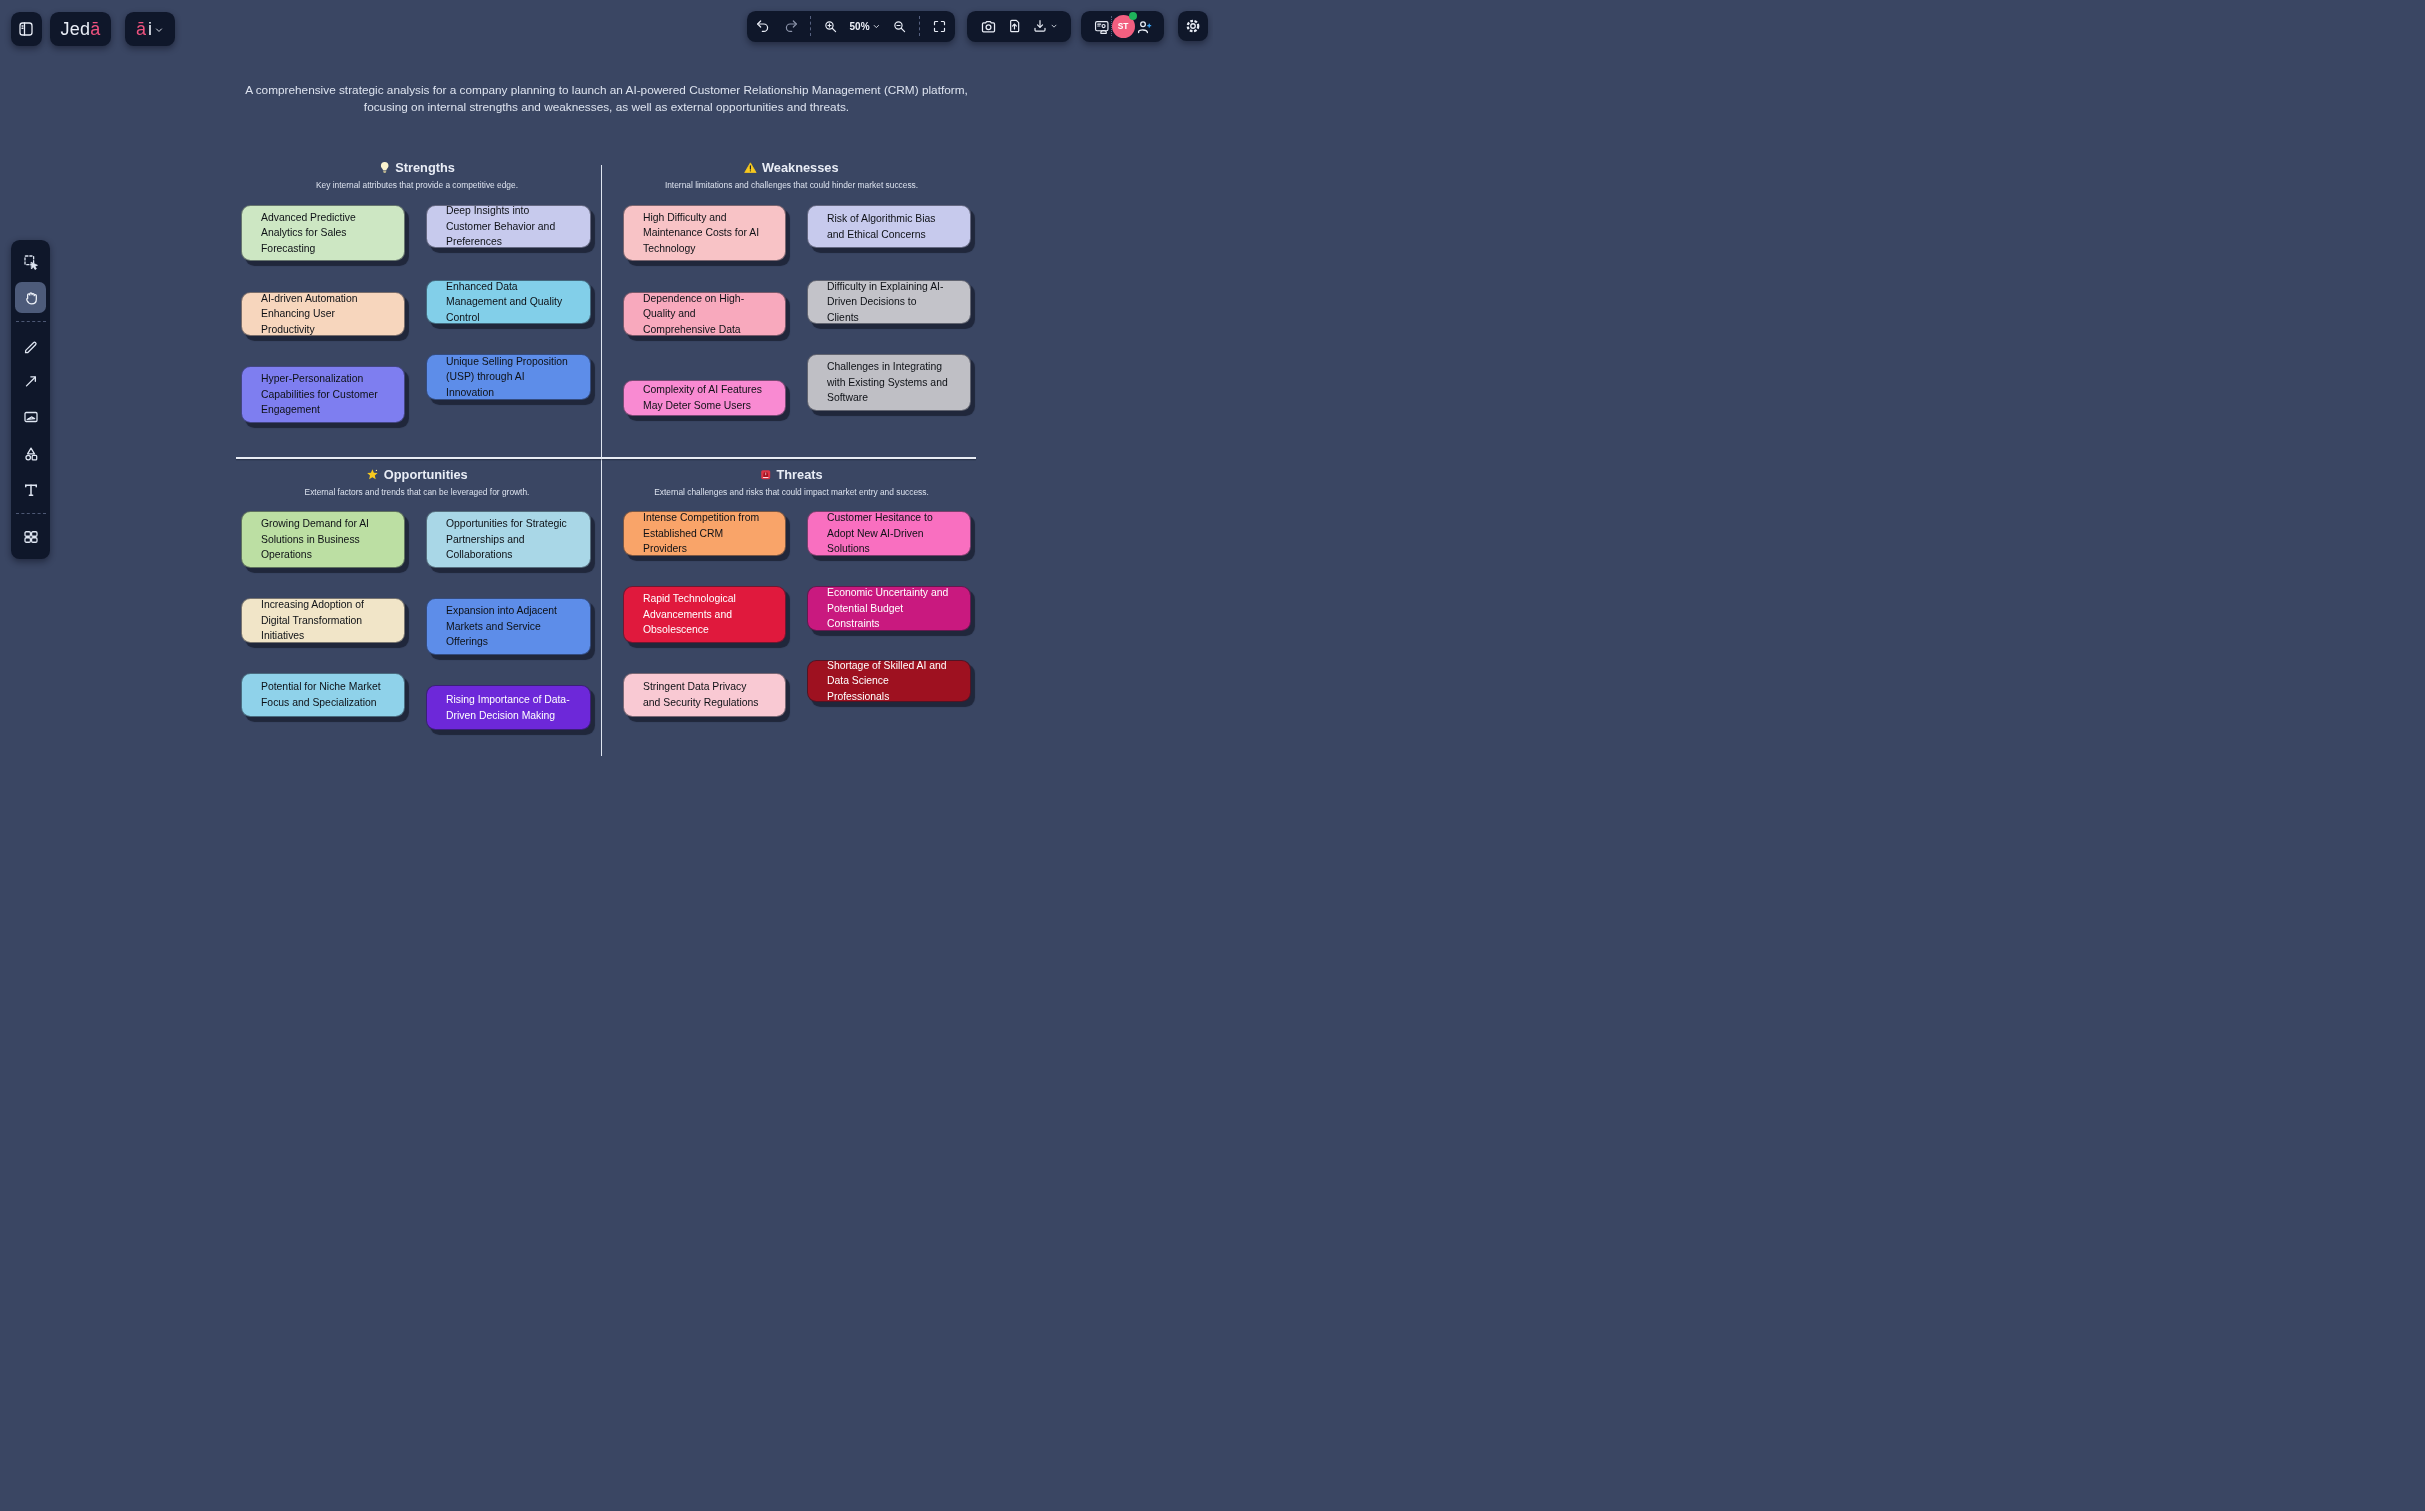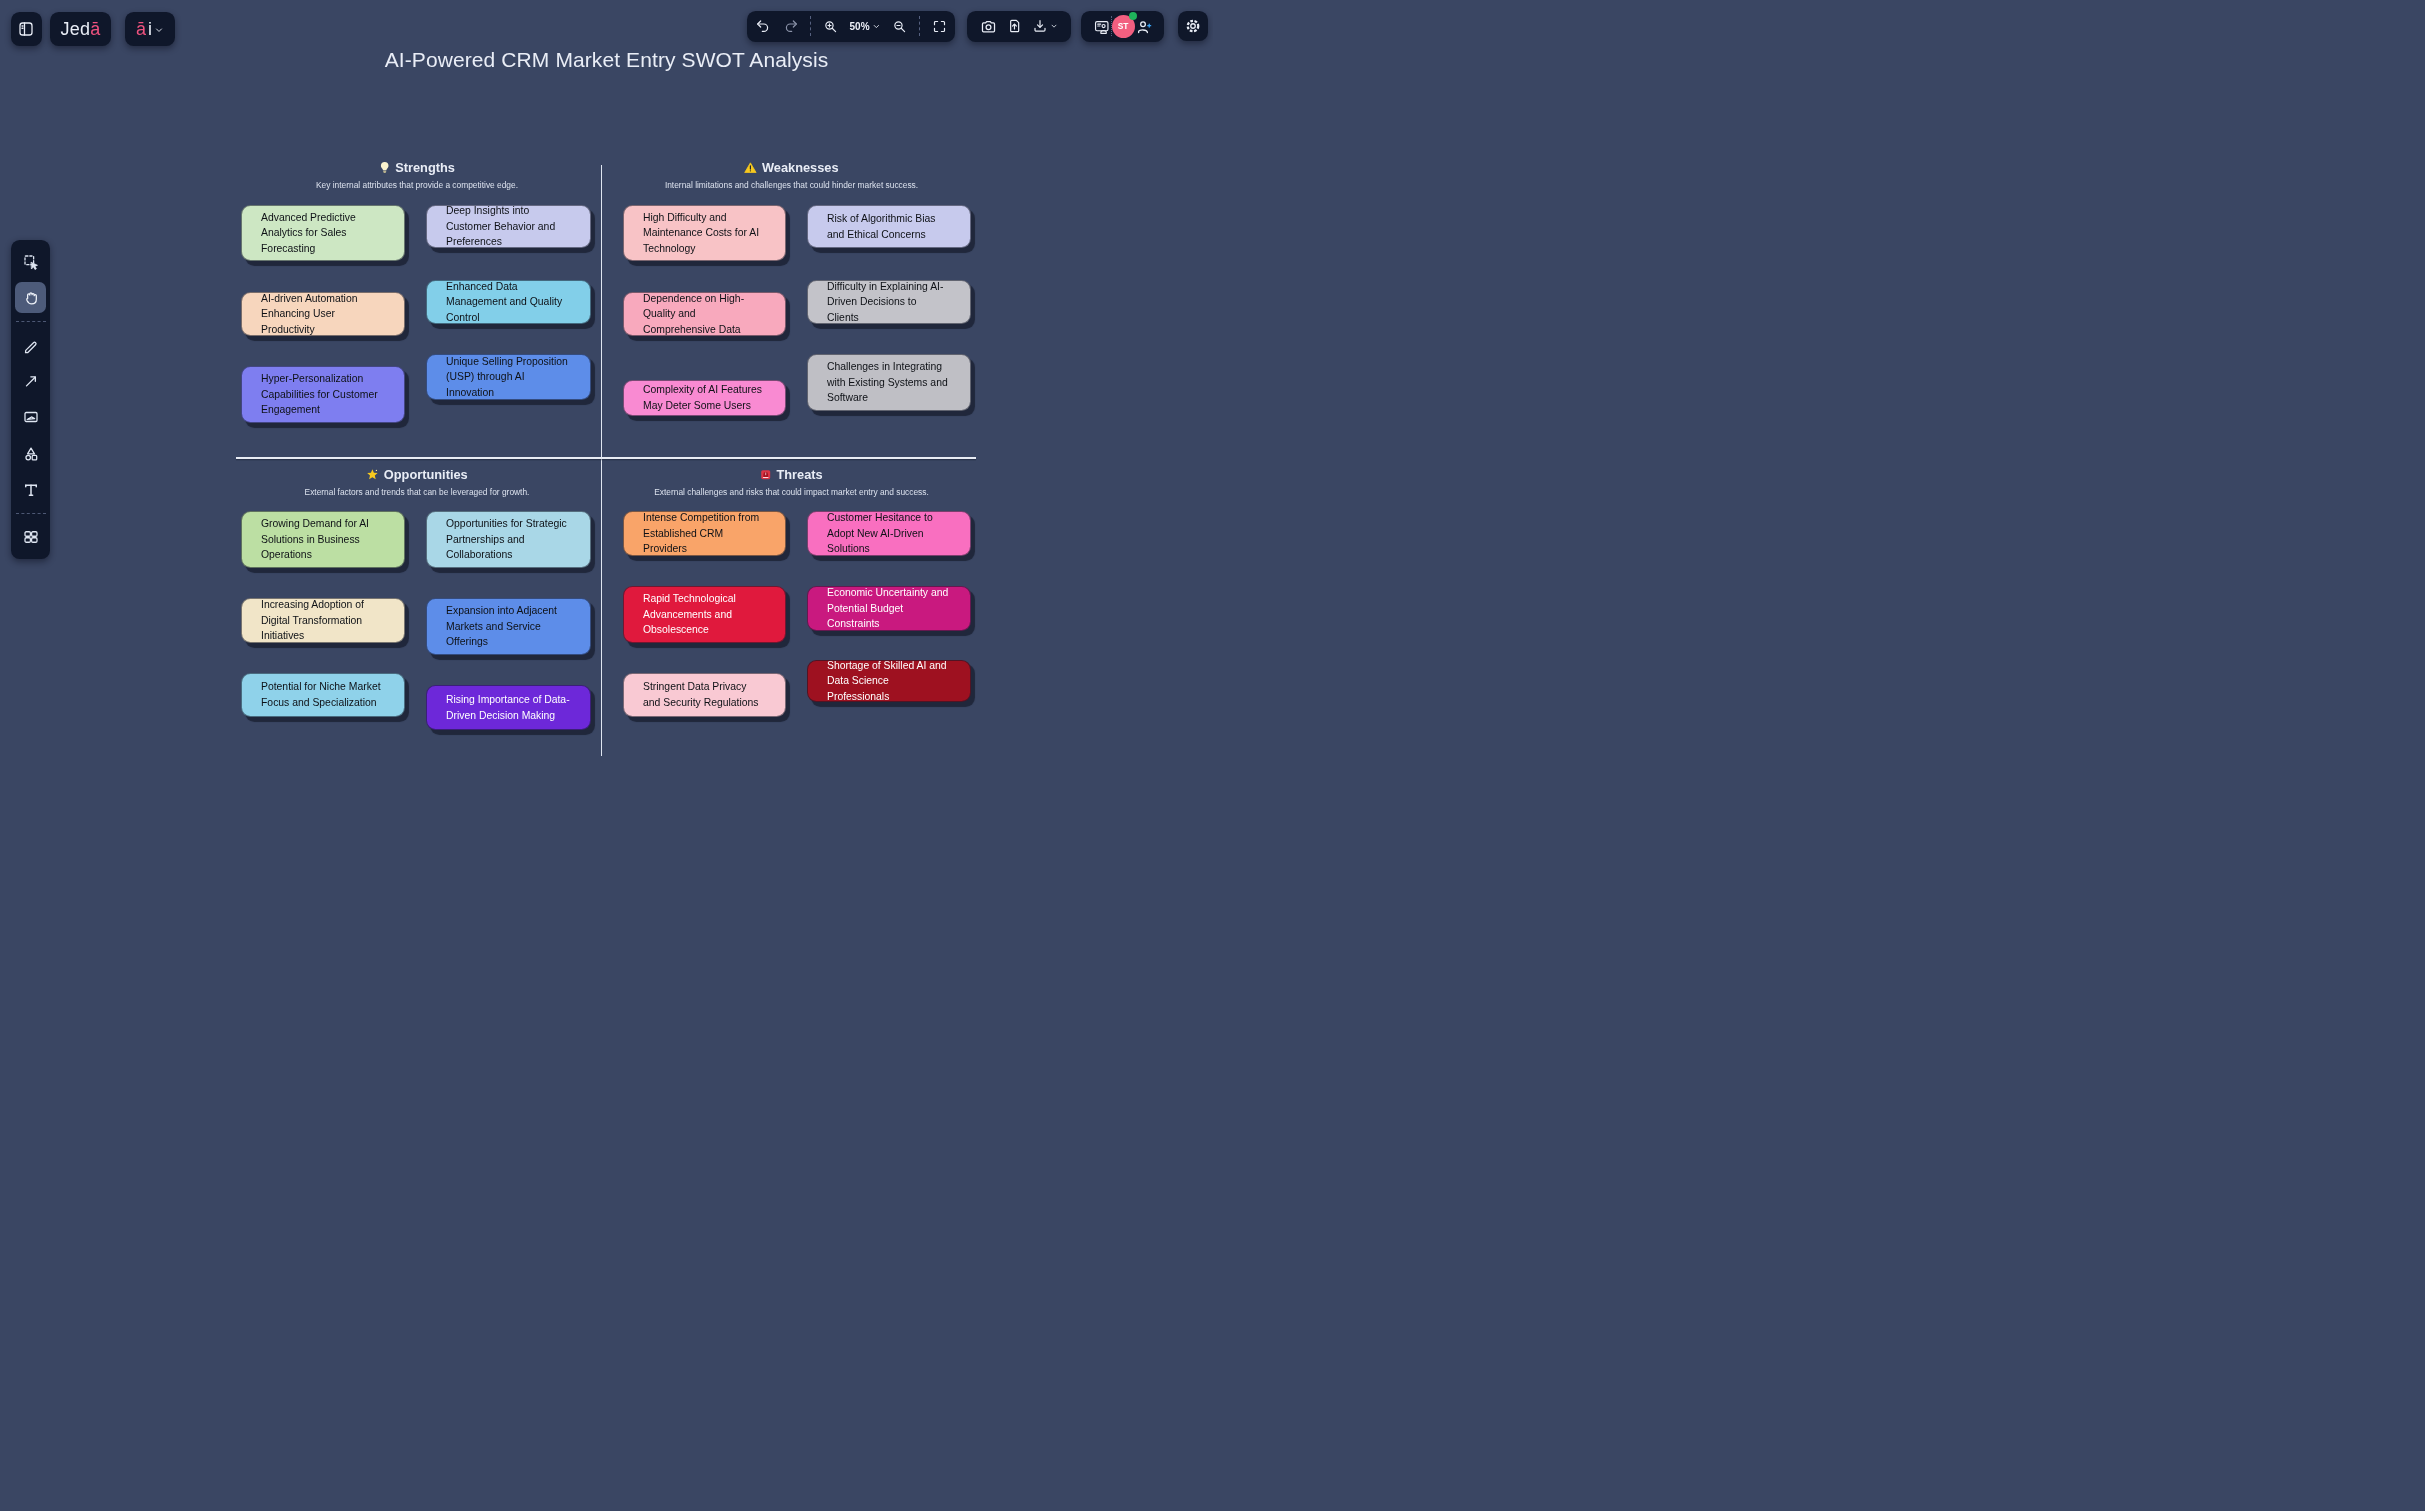--- a/index.html
+++ b/index.html
@@ -269,21 +269,21 @@
     <span class="tool">
       <svg width="18" height="18" viewBox="0 0 24 24" fill="none" stroke="#dfe6f2" stroke-width="1.7">
           <rect x="4" y="5" width="7.2" height="6" rx="1.6"></rect>
           <rect x="12.8" y="5" width="7.2" height="6" rx="1.6"></rect>
           <rect x="4" y="13" width="7.2" height="6" rx="1.6"></rect>
           <rect x="12.8" y="13" width="7.2" height="6" rx="1.6"></rect>
         </svg>
     </span>
   </div>
 
-  <div class="board-title">AI-Powered CRM Market Entry SWOT Analysis</div>
+  <div class="board-subtitle">A comprehensive strategic analysis for a company planning to launch an AI-powered Customer Relationship Management (CRM) platform, focusing on internal strengths and weaknesses, as well as external opportunities and threats.</div>
 
   <div class="div-v"></div>
   <div class="div-h"></div>
 
   <div class="qheader qh-strengths">
     <div class="qtitle">
       <svg width="11.4" height="12.8" viewBox="0 0 24 26">
           <path d="M12 1.5a8 8 0 0 1 8 8c0 3.2-1.9 4.8-3.1 6.3-.9 1.1-1.1 2-1.2 3.2H8.3c-.1-1.2-.3-2.1-1.2-3.2C5.9 14.3 4 12.7 4 9.5a8 8 0 0 1 8-8Z" fill="#fbf3cf"></path>
           <rect x="8.6" y="20" width="6.8" height="2" rx="1" fill="#e4d89e"></rect>
           <rect x="9.4" y="22.6" width="5.2" height="1.8" rx=".9" fill="#e4d89e"></rect>

